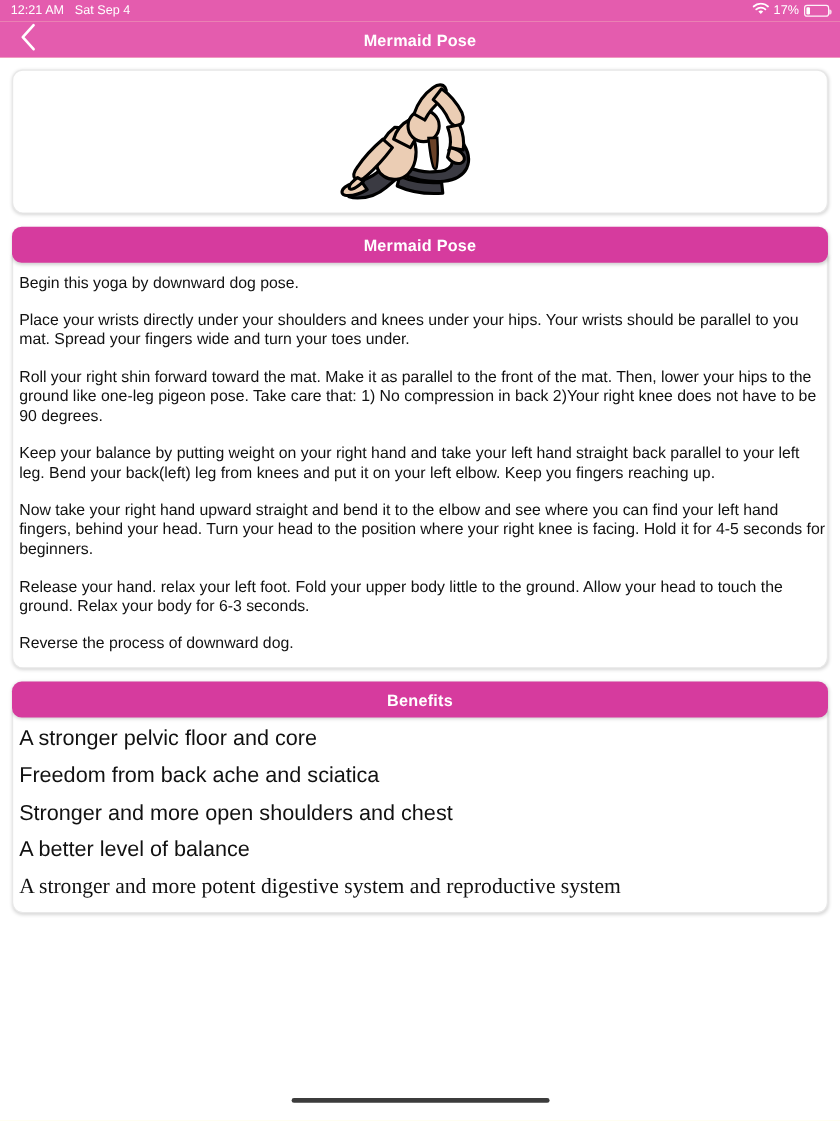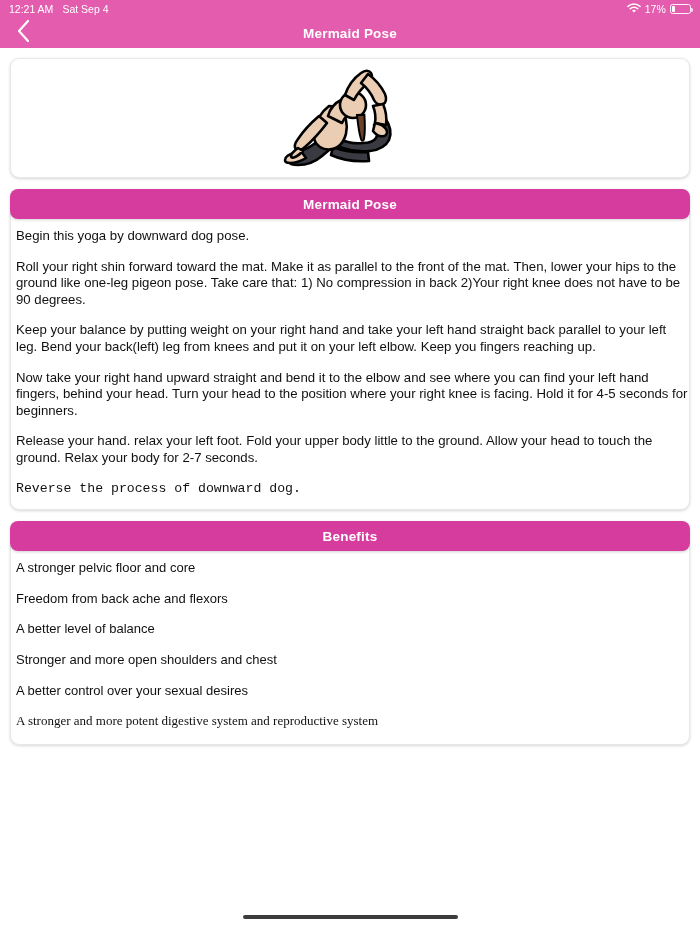--- a/index.html
+++ b/index.html
@@ -127,24 +127,24 @@
     position: relative;
     z-index: 1;
   }
 
   .para {
     font-size: 13.2px;
     line-height: 16.6px;
     color: #111111;
     margin-bottom: 14px;
   }
-  .para:last-child { margin-bottom: 0; font-family: Liberation Mono, monospace; }
+  .para:last-child { margin-bottom: 0; }
 
   .benefit {
-    font-size: 13px;
+    font-size: 18px;
     line-height: 16.6px;
     color: #111111;
     margin-bottom: 14px;
   }
   .benefit:last-child { margin-bottom: 2px; font-family: Liberation Serif, serif; }
 
   
   .home-indicator-area {
     height: 34px;
     flex: 0 0 auto;
@@ -228,34 +228,34 @@
           </g>
 
           <path d="M82 55c1 10 2 18 4 24 .7 2.5 2.6 2.4 3-.2 1-6 1-15 .4-24z" fill="#6b4228" stroke="#000000" stroke-width="2"></path>
         </svg>
       </span>
     </div>
 
     <div class="section-header">Mermaid Pose</div>
     <div class="card body-card">
       <p class="para">Begin this yoga by downward dog pose.</p>
+      <p class="para">Place your wrists directly under your shoulders and knees under your hips. Your wrists should be parallel to you mat. Spread your fingers wide and turn your toes under.</p>
       <p class="para">Roll your right shin forward toward the mat. Make it as parallel to the front of the mat. Then, lower your hips to the ground like one-leg pigeon pose. Take care that: 1) No compression in back 2)Your right knee does not have to be 90 degrees.</p>
       <p class="para">Keep your balance by putting weight on your right hand and take your left hand straight back parallel to your left leg. Bend your back(left) leg from knees and put it on your left elbow. Keep you fingers reaching up.</p>
       <p class="para">Now take your right hand upward straight and bend it to the elbow and see where you can find your left hand fingers, behind your head. Turn your head to the position where your right knee is facing. Hold it for 4-5 seconds for beginners.</p>
-      <p class="para">Release your hand. relax your left foot. Fold your upper body little to the ground. Allow your head to touch the ground. Relax your body for 2-7 seconds.</p>
+      <p class="para">Release your hand. relax your left foot. Fold your upper body little to the ground. Allow your head to touch the ground. Relax your body for 6-3 seconds.</p>
       <p class="para">Reverse the process of downward dog.</p>
     </div>
 
     <div class="section-header">Benefits</div>
     <div class="card body-card">
       <p class="benefit">A stronger pelvic floor and core</p>
-      <p class="benefit">Freedom from back ache and flexors</p>
+      <p class="benefit">Freedom from back ache and sciatica</p>
+      <p class="benefit">Stronger and more open shoulders and chest</p>
       <p class="benefit">A better level of balance</p>
-      <p class="benefit">Stronger and more open shoulders and chest</p>
-      <p class="benefit">A better control over your sexual desires</p>
       <p class="benefit">A stronger and more potent digestive system and reproductive system</p>
     </div>
 
   </div>
 
   <div class="home-indicator-area">
     <div class="home-indicator"></div>
   </div>
 
 </div>

